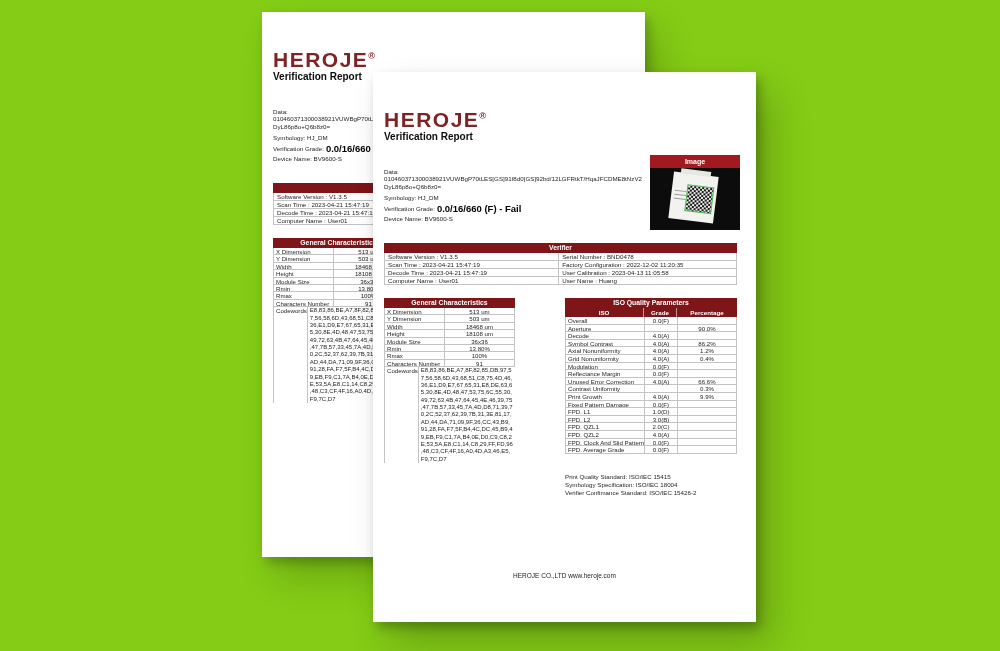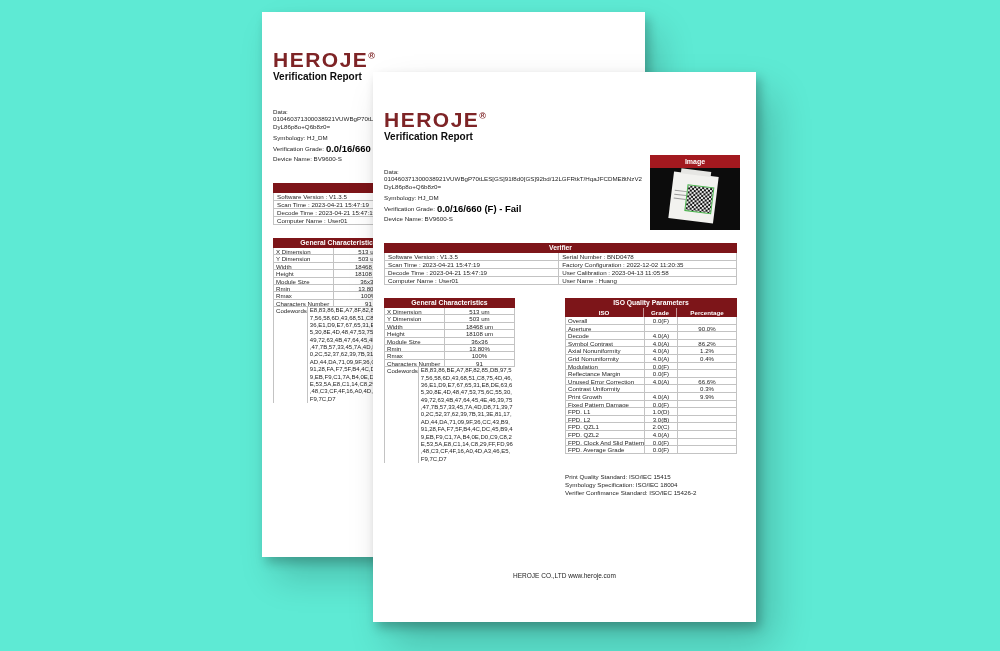--- a/index.html
+++ b/index.html
@@ -1,17 +1,17 @@
 <!DOCTYPE html>
 <html><head>
 <meta charset="utf-8">
 <style>
   html,body{margin:0;padding:0;}
   body{font-family:"Liberation Sans","DejaVu Sans",sans-serif;background:#ffffff;}
-  #canvas{position:relative;width:1000px;height:651px;background:#5eead4;overflow:hidden;}
+  #canvas{position:relative;width:1000px;height:651px;background:#84cc16;overflow:hidden;}
 
   .page{position:absolute;background:#ffffff;width:383px;}
   .page.front{left:373px;top:72px;height:550px;z-index:2;
     box-shadow:4px 6px 10px rgba(0,0,0,.25),16px 22px 38px rgba(0,0,0,.20);}
   .page.back{left:262px;top:12px;height:545px;z-index:1;
     box-shadow:4px 6px 10px rgba(0,0,0,.22),14px 20px 34px rgba(0,0,0,.18);}
 
   .abs{position:absolute;}
 
   

